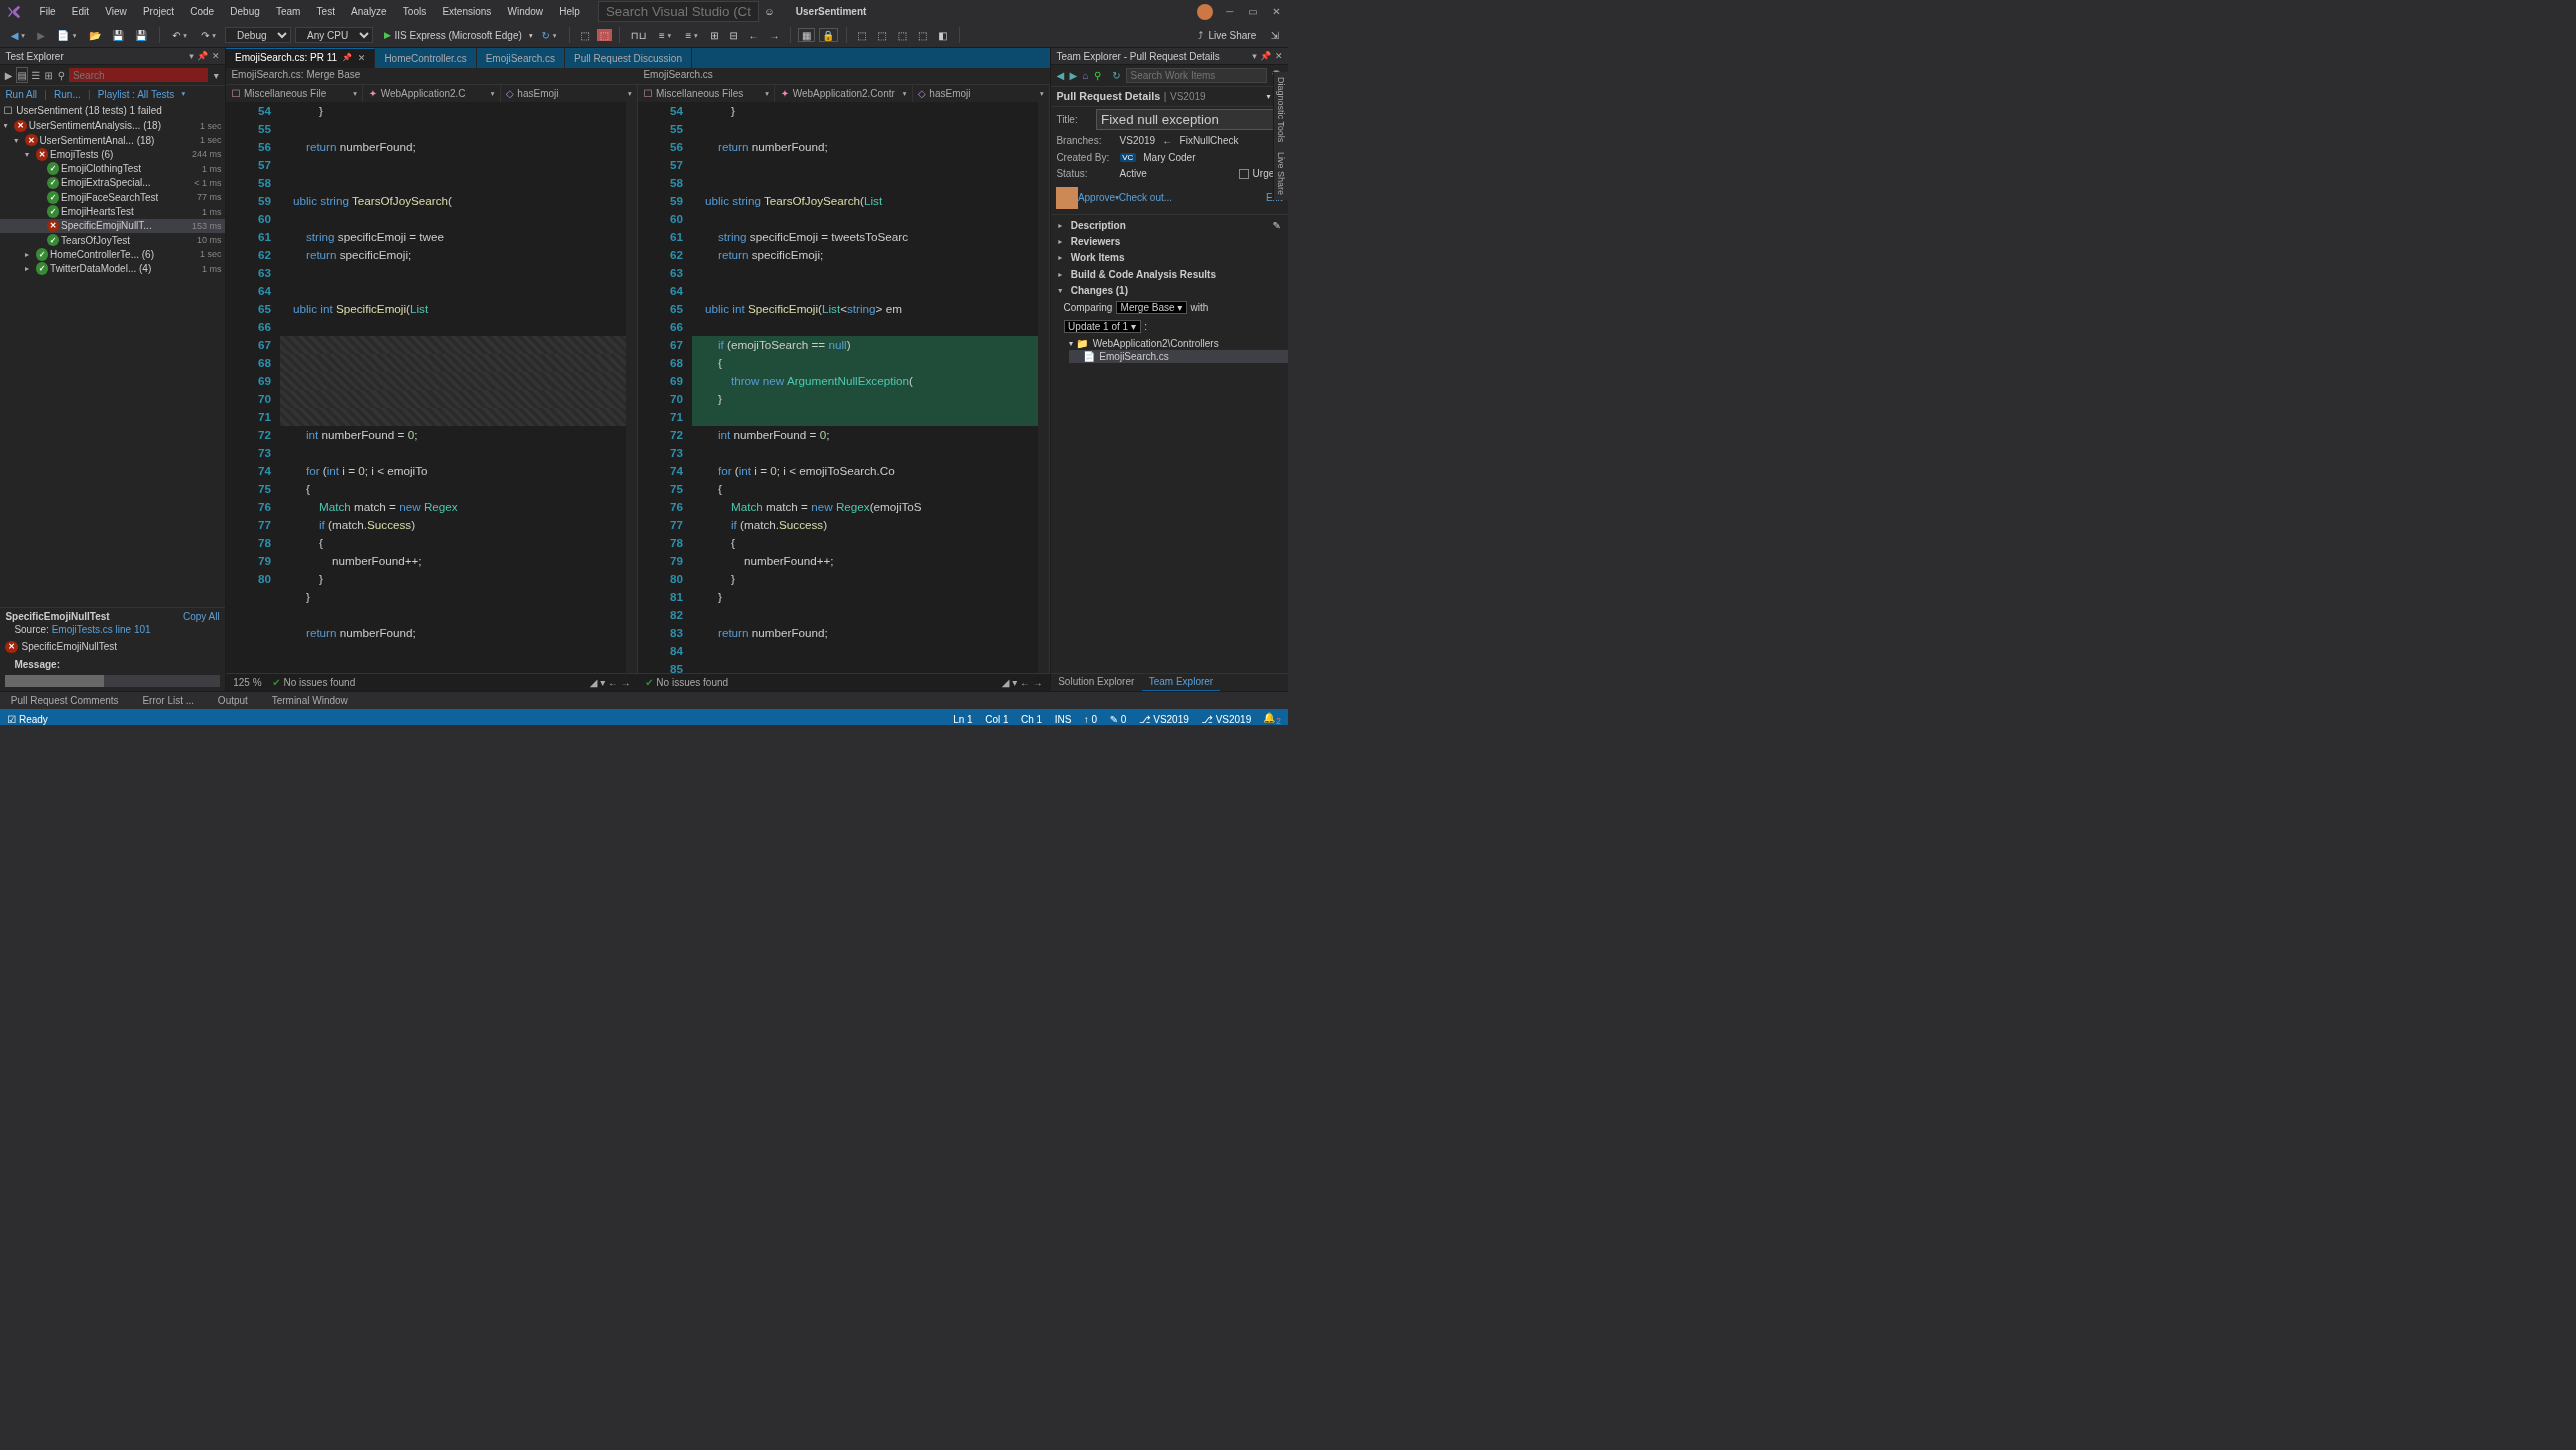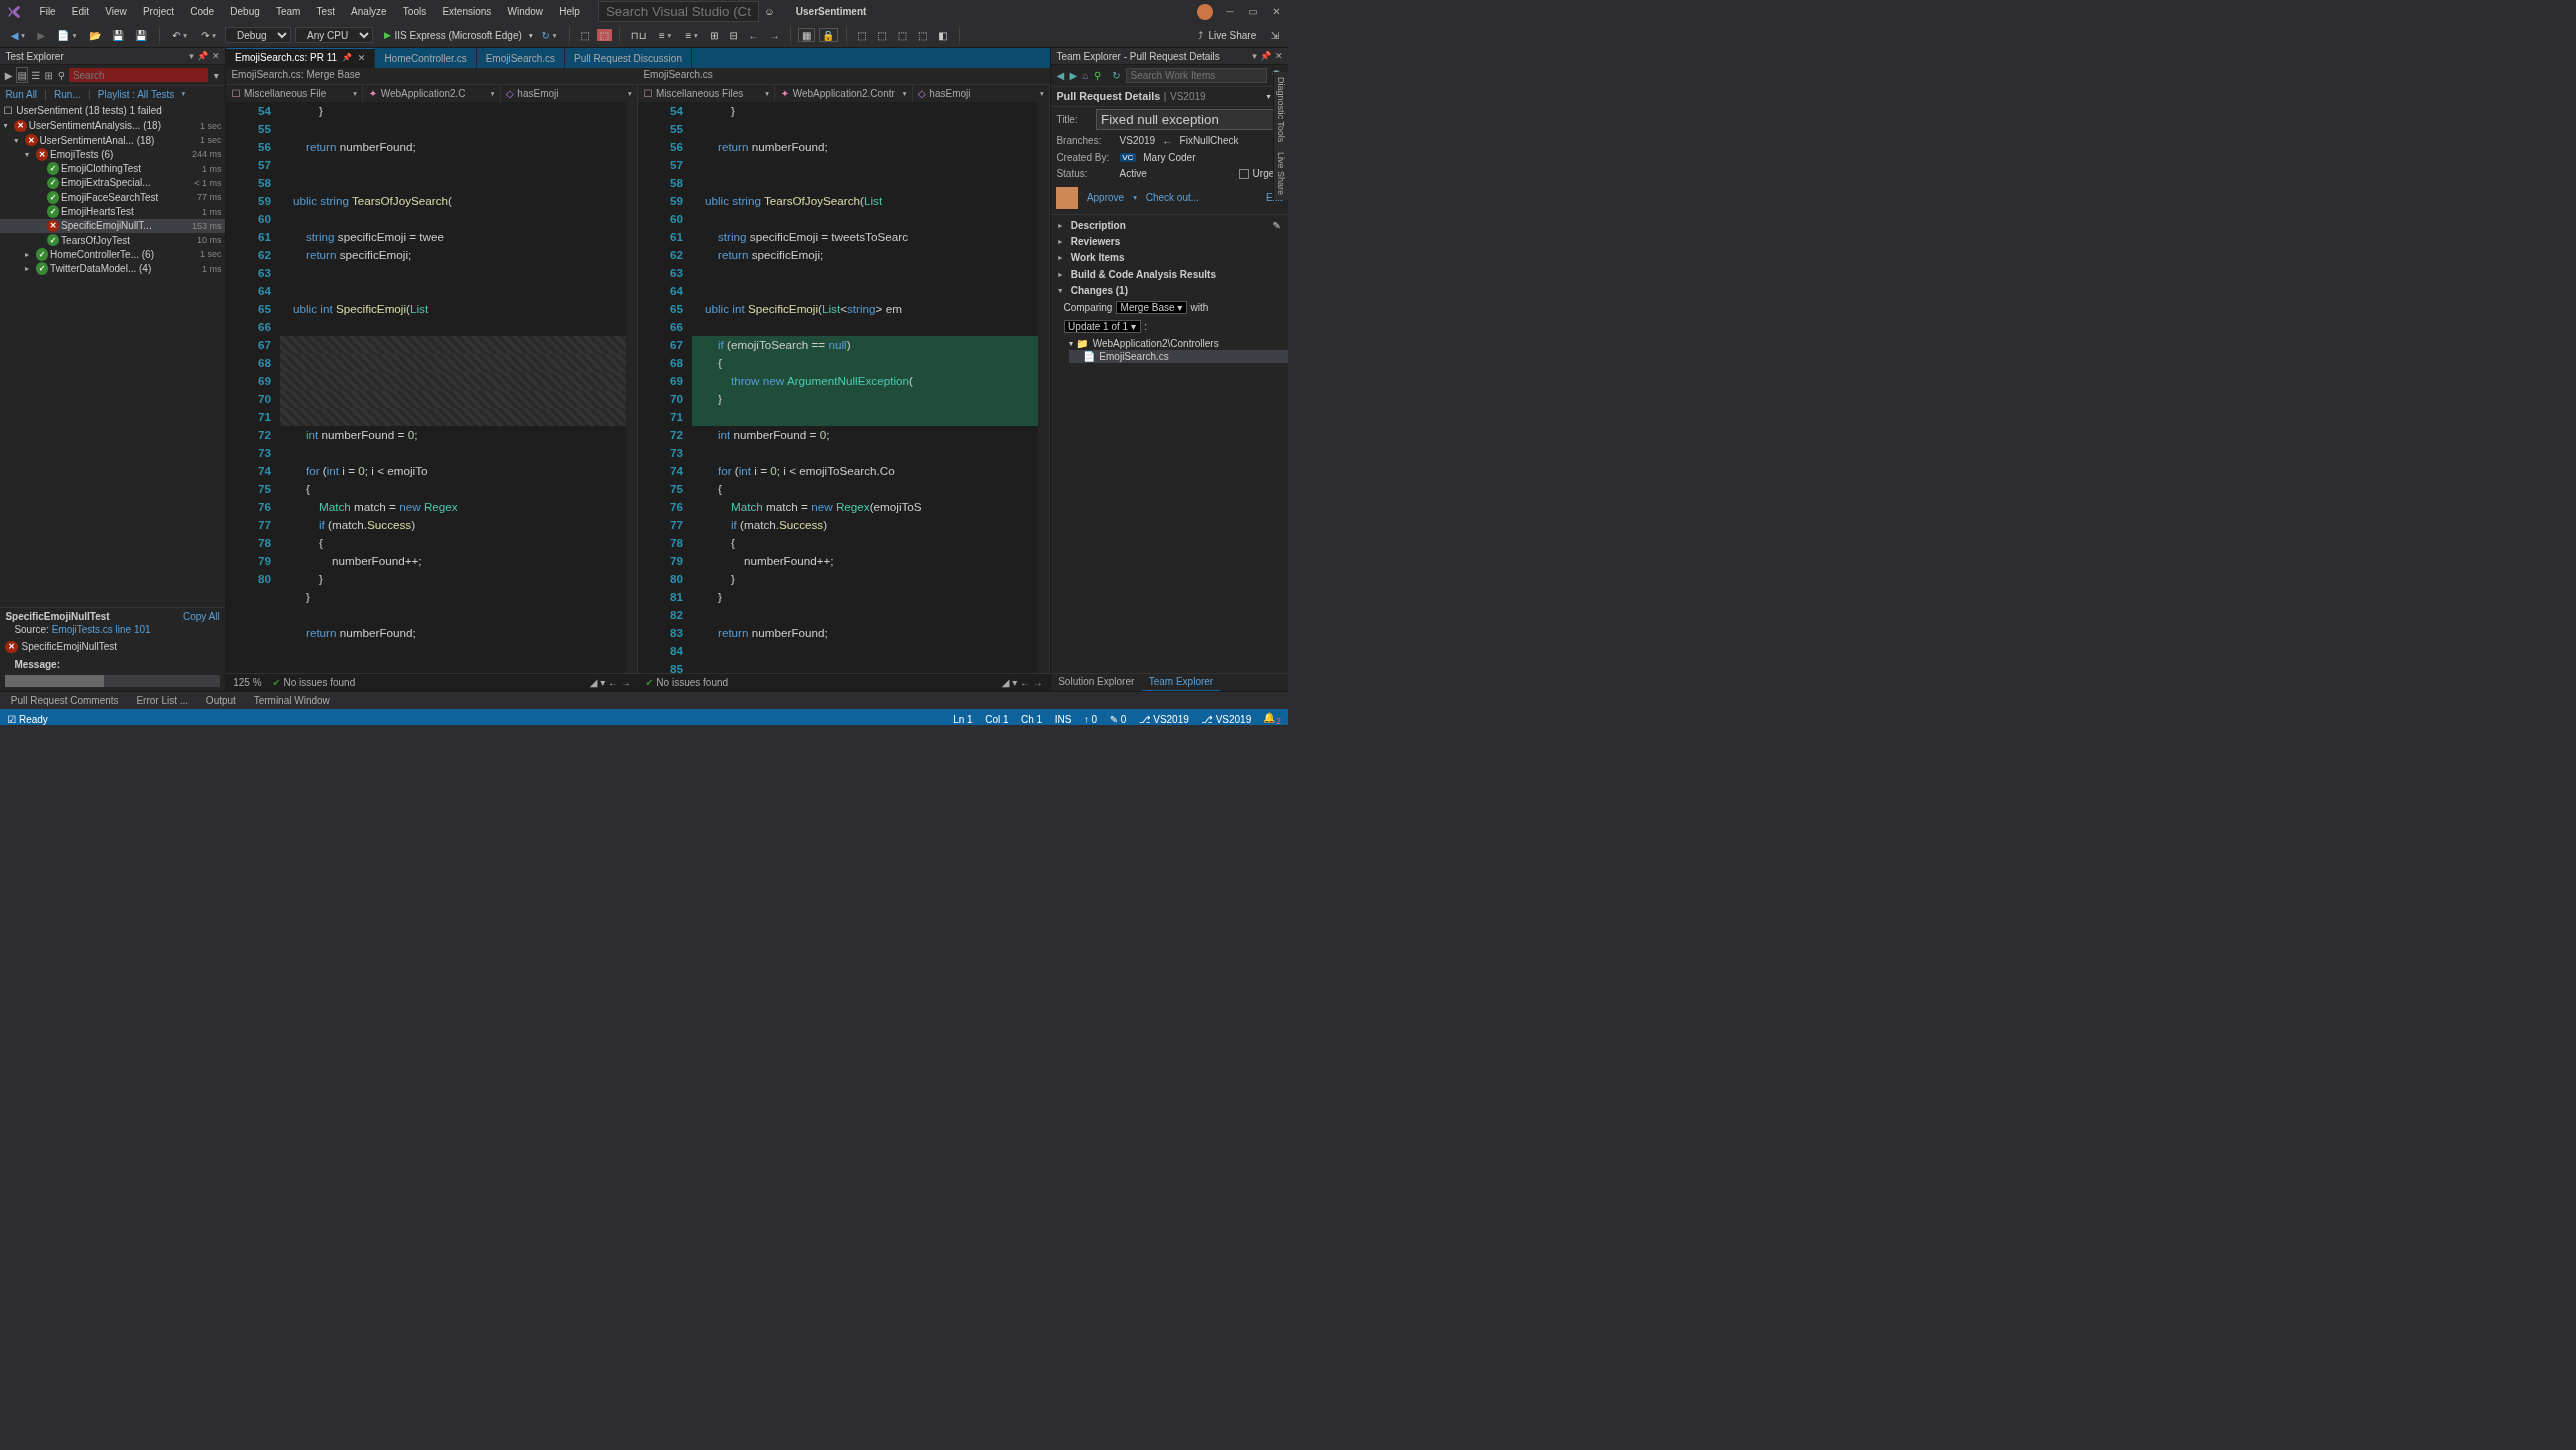--- a/index.html
+++ b/index.html
@@ -82,37 +82,37 @@
 .team-search { flex:1; background:#333; border:0.9px solid #444; color:#888; padding:0.9px 3.6px; font-size:10px; }
 .pr-hdr { padding:3.6px 5.4px; display:flex; align-items:center; gap:3.6px; border-bottom:0.9px solid #333; }
 .pr-hdr b { color:#ccc; font-size:10.8px; }
 .pr-hdr .sub { color:#888; }
 .field-row { display:flex; align-items:center; padding:2.7px 5.4px; gap:7.2px; }
 .field-row .lbl { width:56px; color:#aaa; }
 .pr-input { flex:1; background:#333; border:0.9px solid #555; color:#ccc; padding:1.8px 3.6px; }
 .branch-pill { color:#ccc; }
 .badge { background:#0e4775; color:#fff; padding:0 2.7px; font-size:8px; border-radius:1.8px; }
 .chkbox { display:flex; align-items:center; gap:3.6px; }
-.approve-row { display:flex; align-items:center; gap:9px; padding:5.4px; border-bottom:0.9px solid #333; }
+.approve-row { display:flex; align-items:center; padding:5.4px; border-bottom:0.9px solid #333; }
 .avatar-sm { width:21.5px; height:21.5px; background:#c85; }
 .approve { color:#5aa0d8; cursor:pointer; }
 .sections { padding:1.8px 0; }
 .sec-row { padding:2.7px 7.2px; display:flex; align-items:center; gap:3.6px; }
 .sec-row .arr { font-size:8px; color:#aaa; width:9px; }
 .sec-row b { color:#ccc; flex:1; }
 .compare-row { padding:2.7px 12.5px; display:flex; align-items:center; gap:3.6px; }
 .sel-dd { background:#000000; border:0.9px solid #555; padding:0 3.6px; }
 .file-tree { padding:1.8px 0 1.8px 18px; }
 .folder-row { display:flex; align-items:center; gap:3.6px; padding:0.9px 0; }
 .file-row { display:flex; align-items:center; gap:3.6px; padding:0.9px 0 0.9px 14.3px; background:#3f3f46; }
 .tab-strip-bot { margin-top:auto; display:flex; border-top:0.9px solid #333; }
 .tab-strip-bot .t { padding:2.7px 7.2px; color:#aaa; cursor:pointer; }
 .tab-strip-bot .t.active { color:#5aa0d8; border-bottom:1.8px solid #0e639c; }
 
-.bottom-tabs { height:18px; background:#2d2d30; display:flex; align-items:center; padding:0 5.4px; gap:7px; border-top:0.9px solid #1b1b1c; }
+.bottom-tabs { height:18px; background:#2d2d30; display:flex; align-items:center; padding:0 5.4px; gap:13px; border-top:0.9px solid #1b1b1c; }
 .bottom-tabs .bt { padding:1.8px 5.4px; color:#aaa; cursor:pointer; font-size:10px; }
 .statusbar { height:20px; background:#0e639c; display:flex; align-items:center; padding:0 7.2px; gap:12.5px; color:#fff; font-size:10px; }
 .statusbar .right { margin-left:auto; display:flex; gap:12.5px; align-items:center; }
 .side-tabs { position:absolute; right:0; top:72px; writing-mode:vertical-rl; background:#2d2d30; padding:5.4px 1.8px; font-size:9px; color:#aaa; display:flex; gap:9px; border-left:0.9px solid #1b1b1c; }
 </style>
 </head>
 <body>
 
 <div class="menubar">
   <div class="logo">

